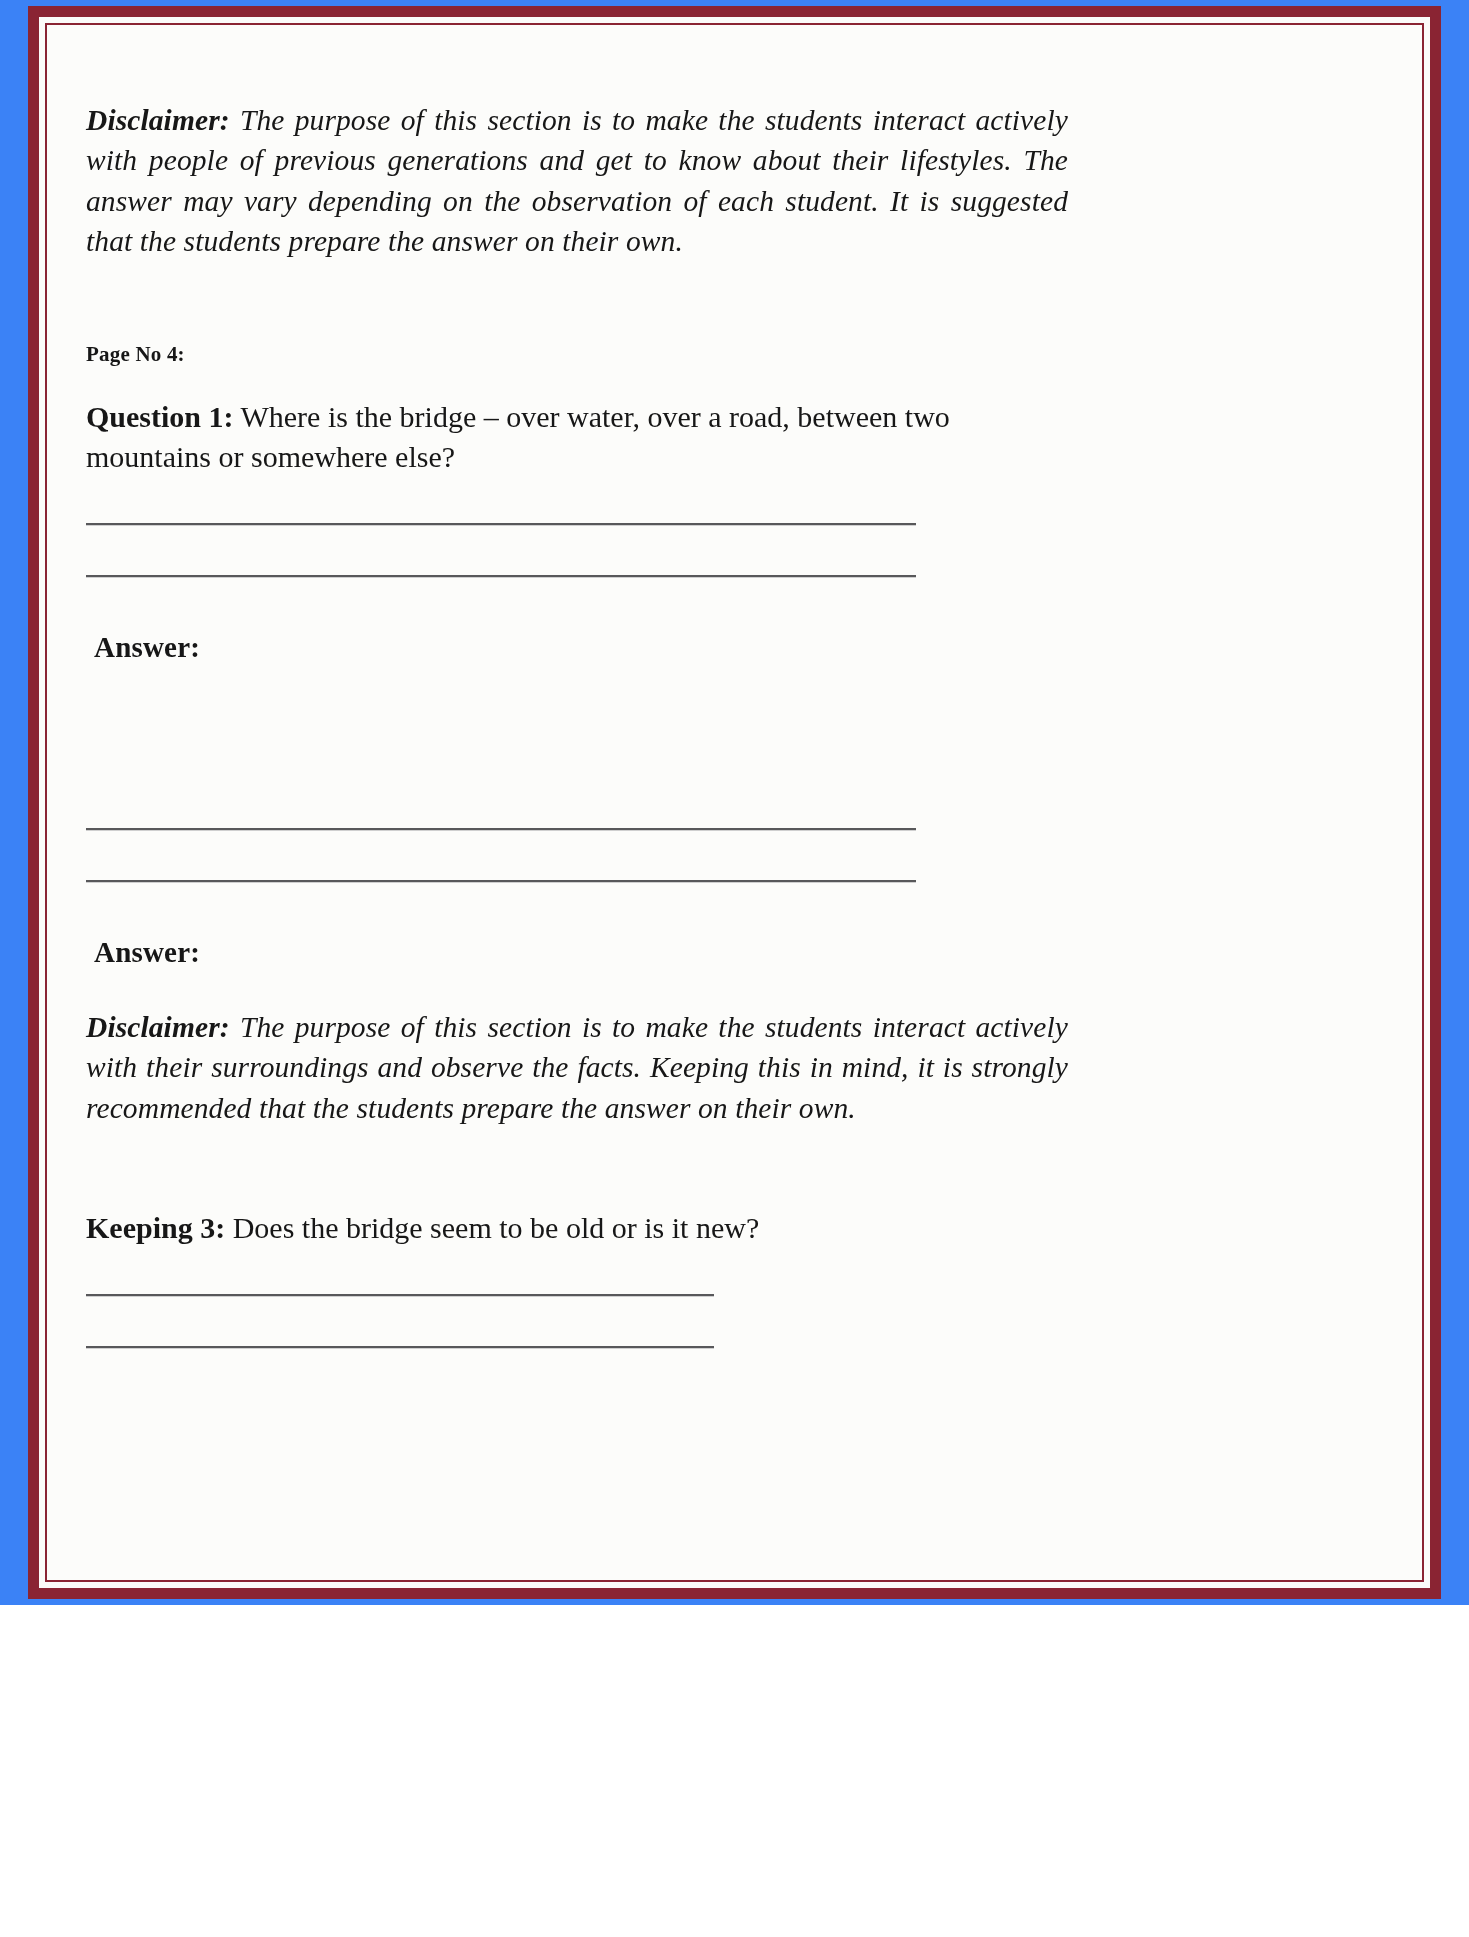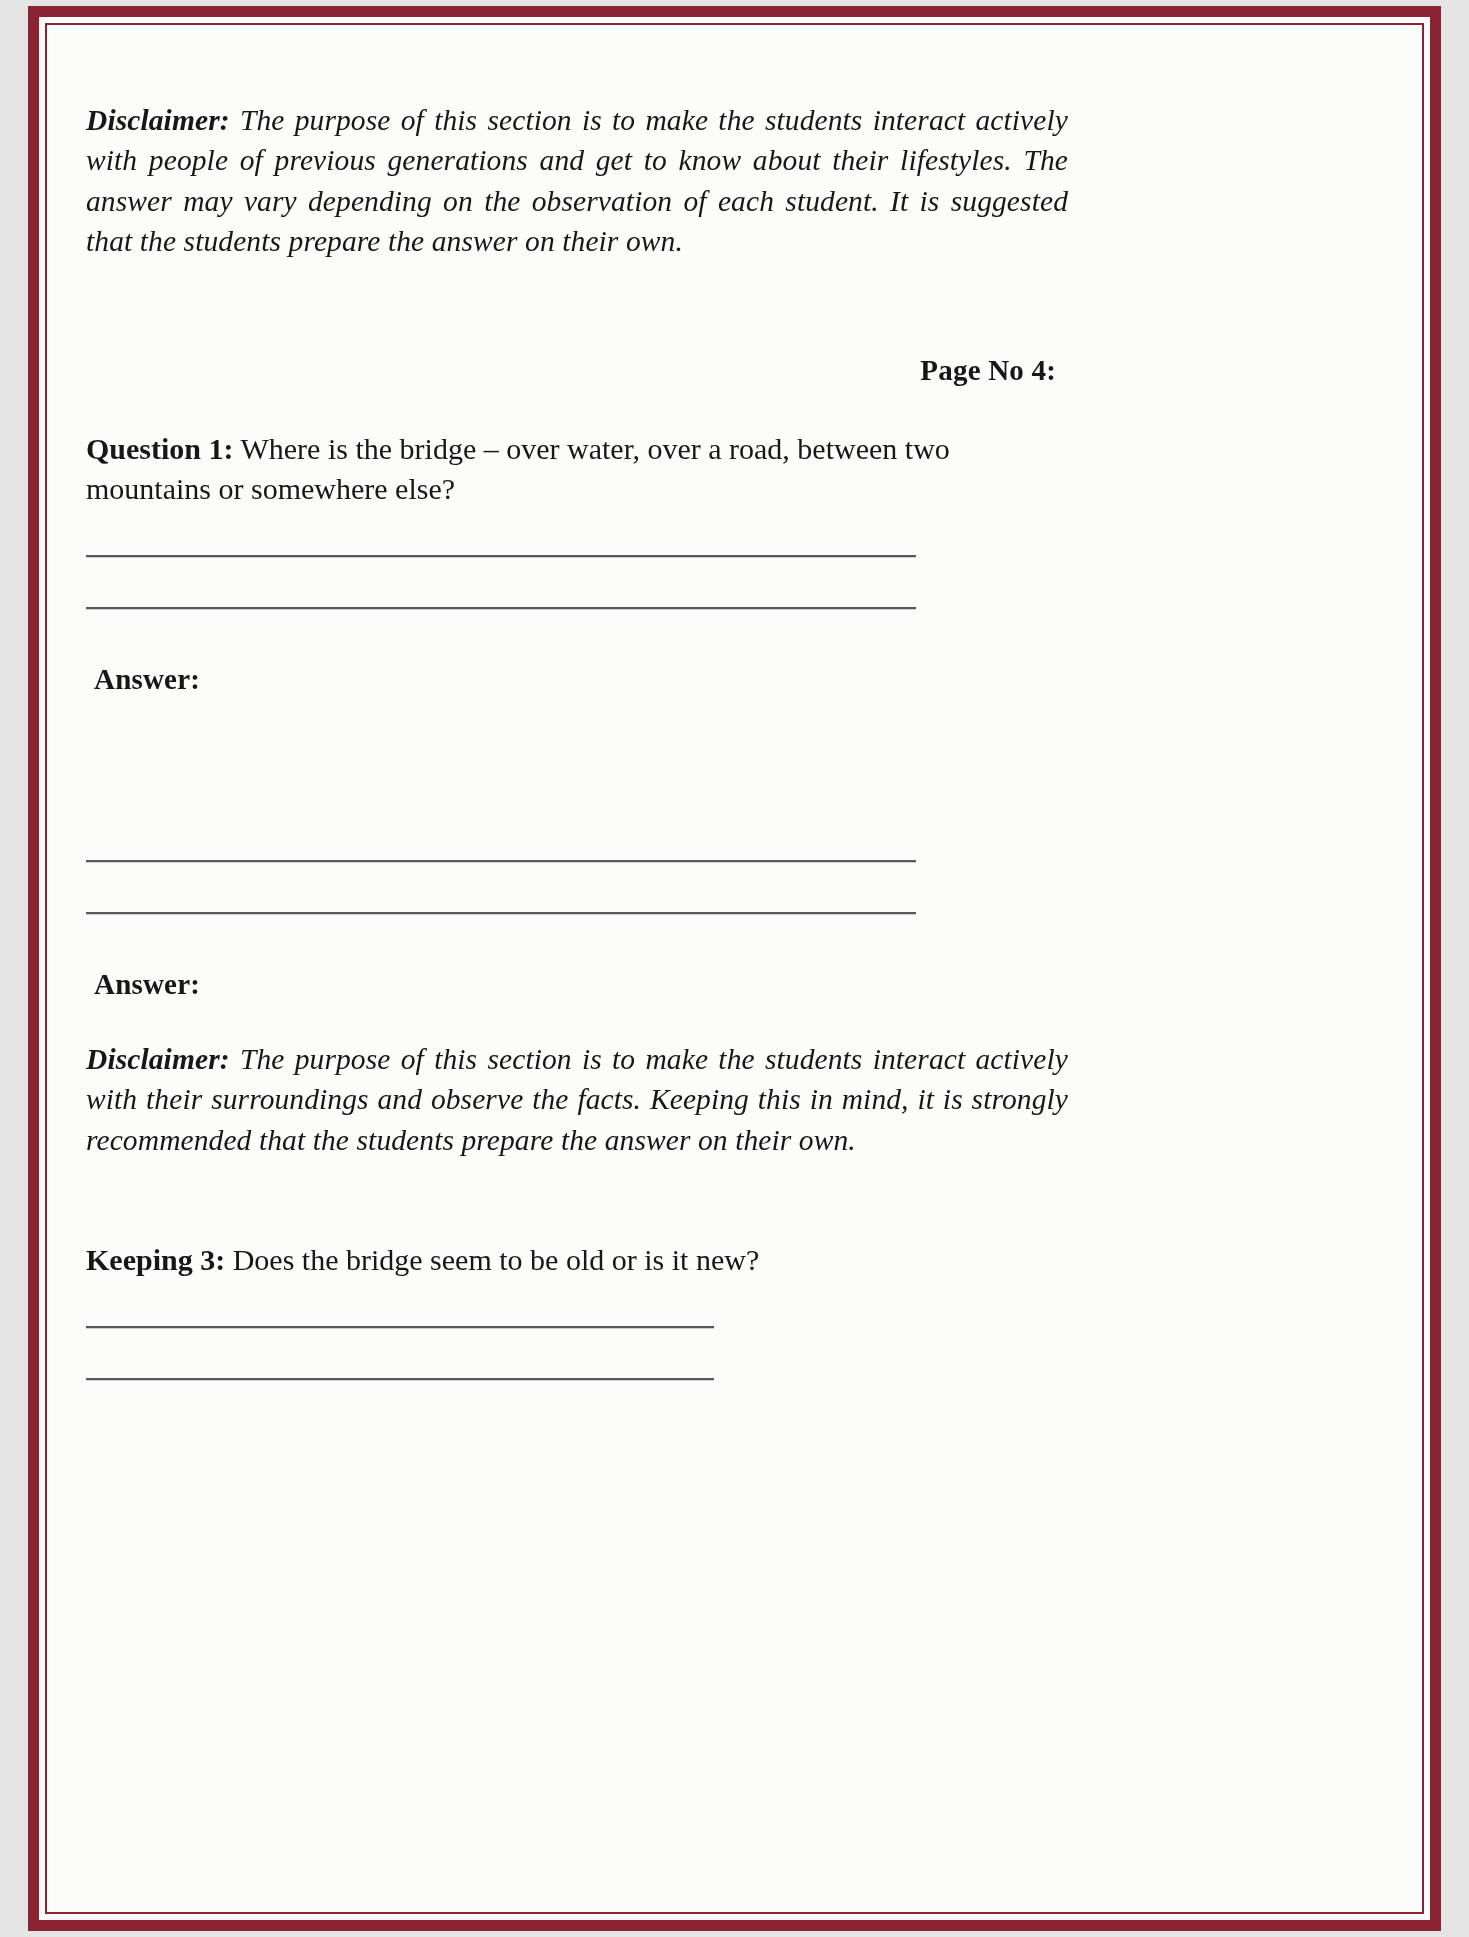--- a/index.html
+++ b/index.html
@@ -4,22 +4,22 @@
 <title>Worksheet Page</title>
 <style>
   html, body {
     margin: 0;
     padding: 0;
     background: #ffffff;
   }
   .page {
     position: relative;
     width: 1469px;
-    height: 1937px;
-    background: #e5e5e5;
+    height: 1605px;
+    background: #3b82f6;
     box-sizing: border-box;
     overflow: hidden;
   }
   
   .frame-outer {
     position: absolute;
     left: 28px;
     top: 6px;
     right: 28px;
     bottom: 6px;
@@ -54,24 +54,24 @@
     font-style: italic;
     margin: 0;
     letter-spacing: 0.1px;
   }
   .disclaimer .lead {
     font-weight: bold;
     font-style: italic;
   }
 
   .page-heading {
-    text-align: right;
+    text-align: left;
     font-weight: bold;
-    font-size: 29px;
-    margin: 12px;
+    font-size: 21px;
+    margin: 0;
     letter-spacing: 0.2px;
   }
 
   .question {
     font-size: 30px;
     line-height: 1.34;
     margin: 0;
     text-align: left;
   }
   .question .qlabel {

